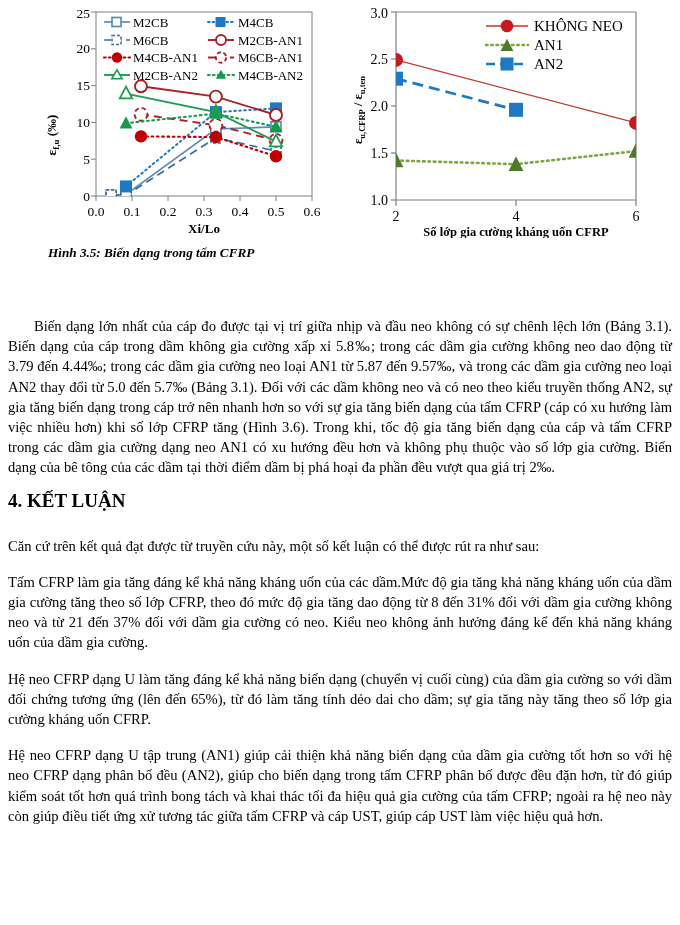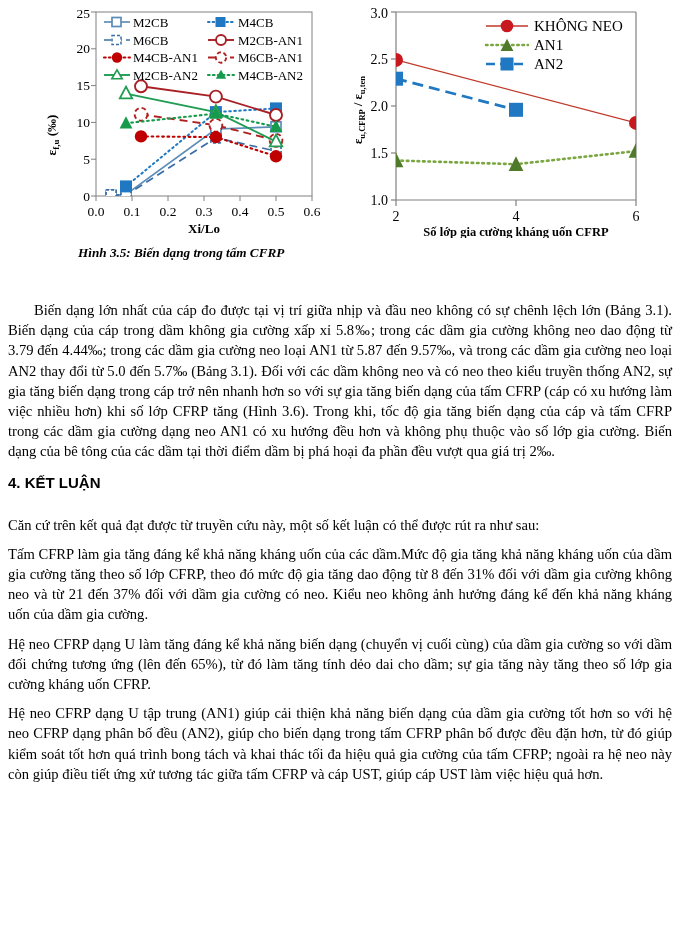--- a/index.html
+++ b/index.html
@@ -11,40 +11,40 @@
   .page{position:relative;width:680px;height:925px;}
 
   
   .figs{position:relative;width:680px;height:238px;}
   .fig{position:absolute;top:0;height:238px;}
   .fig-left{left:0;width:340px;}
   .fig-right{left:340px;width:340px;}
   .chart-svg{display:block;}
 
   
-  .captions{position:relative;width:592px;height:62px;margin-left:30px;}
+  .captions{position:relative;width:592px;height:62px;}
   .cap{
     position:absolute;font-style:italic;font-weight:bold;
     font-size:13.2px;line-height:17px;
   }
   .cap-left{left:48px;top:6px;width:260px;text-align:left;}
   .cap-right{left:297px;top:6px;width:345px;text-align:justify;text-align-last:center;}
 
   
   .body{
     position:relative;margin:0 8px;width:664px;
   }
   p.para{
-    margin:0 0 9px 0;font-size:14.6px;line-height:20.2px;
+    margin:16px 0 9px 0;font-size:14.6px;line-height:20.2px;
     text-align:justify;text-justify:inter-word;
   }
   p.para.indent{text-indent:26px;}
   h4.sec{
-    margin:12px 0 24px 0;font-size:15px;font-weight:bold;
-    font-family:Liberation Sans, sans-serif;
+    margin:12px 0 24px 0;font-size:19px;font-weight:bold;
+    font-family:Liberation Serif, serif;
   }
   .sp-top{margin-top:14px;}
 </style>
 </head>
 <body>
 
 <div class="page">
 
   <div class="figs">
 

